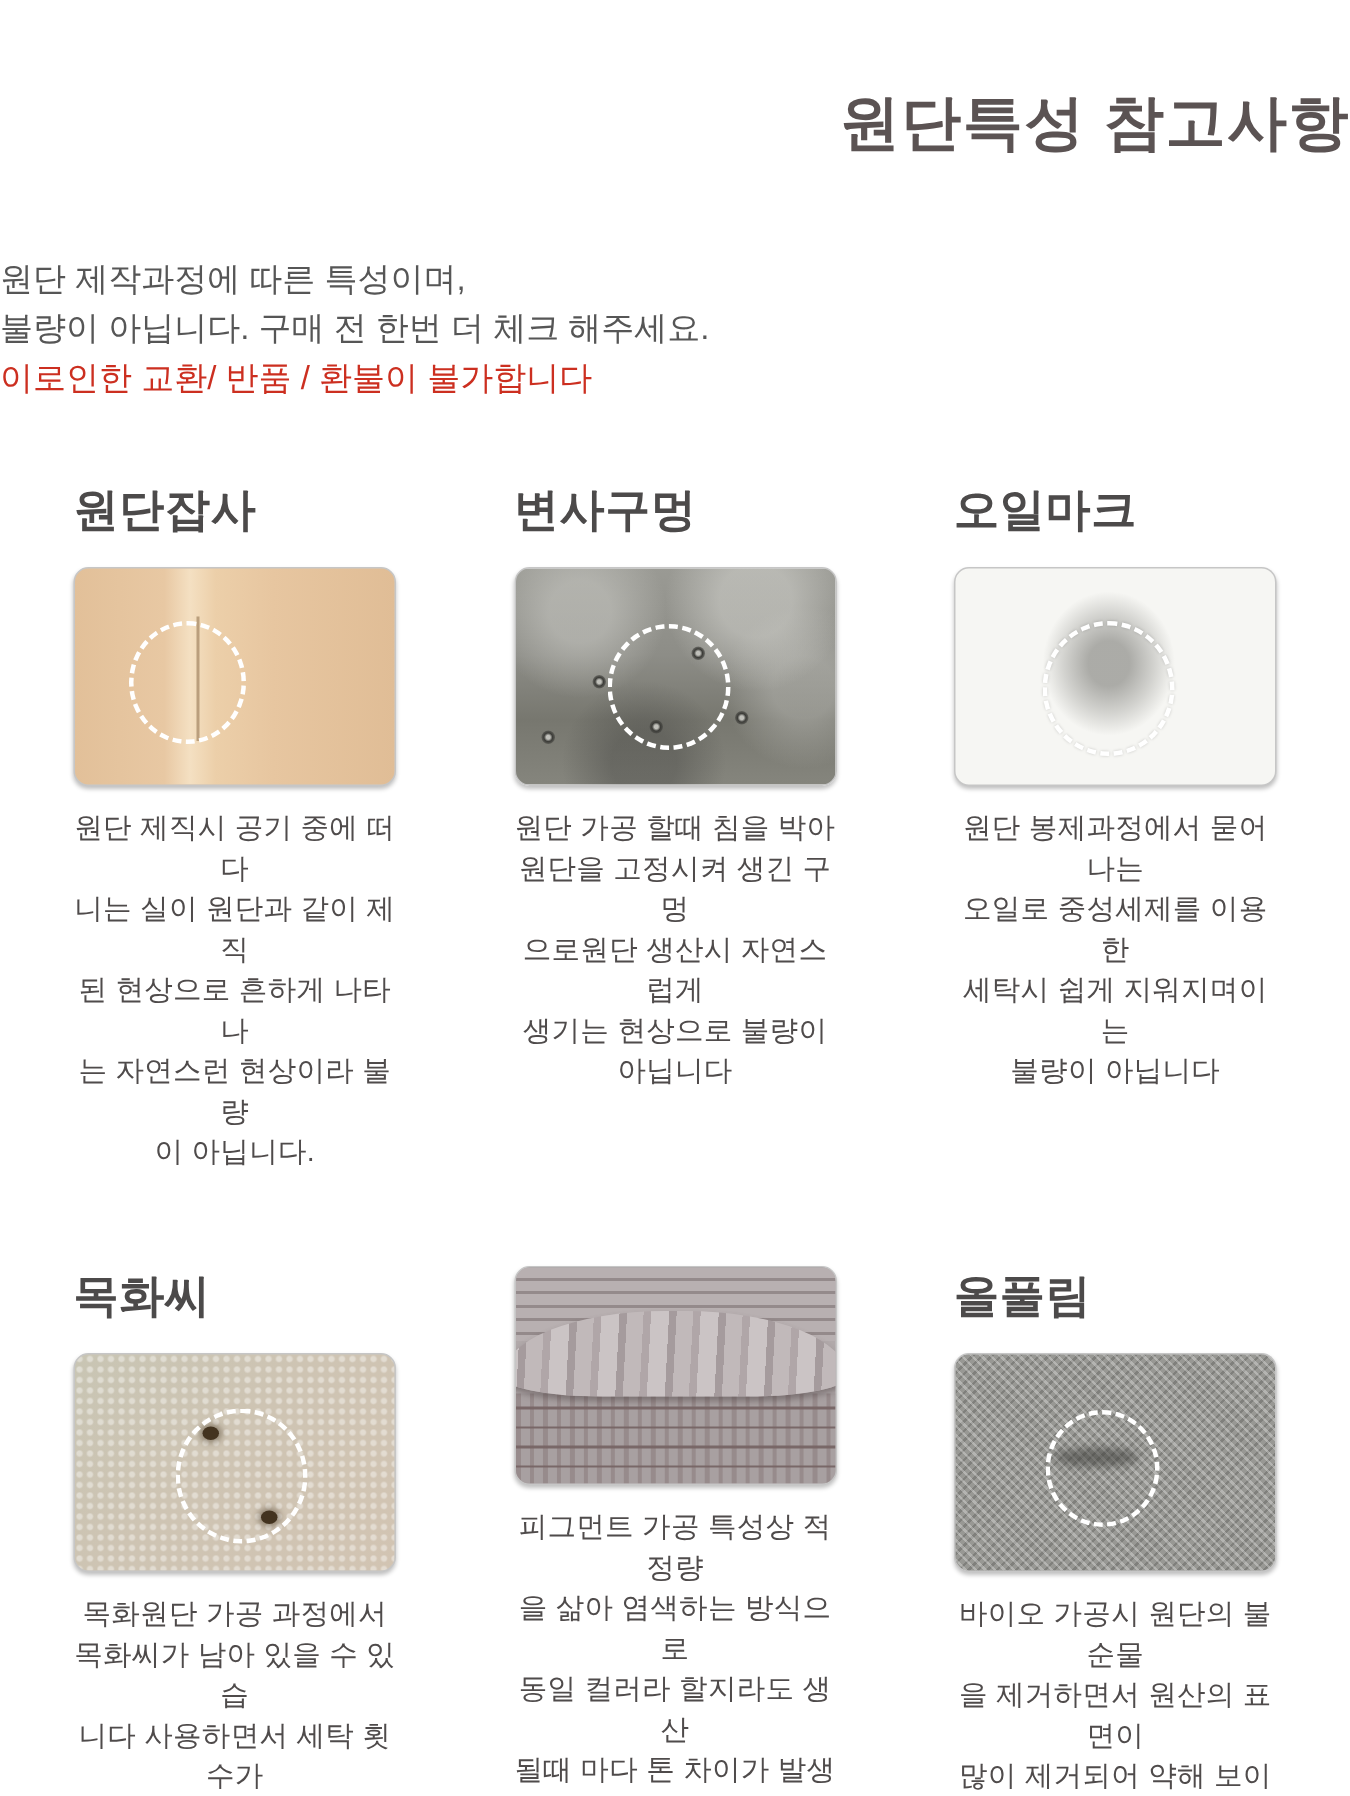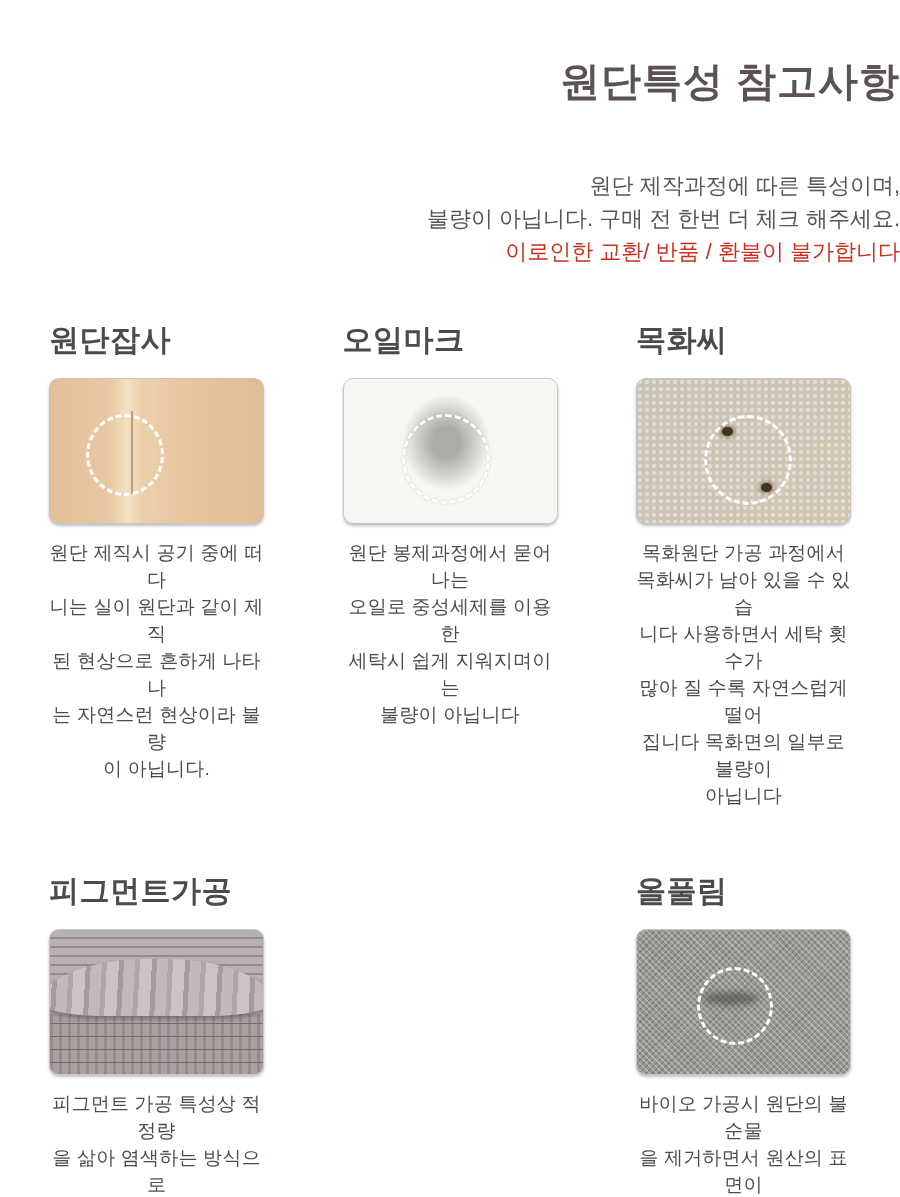--- a/index.html
+++ b/index.html
@@ -8,23 +8,23 @@
     font-family:"Liberation Sans","DejaVu Sans",sans-serif;
     overflow:hidden;
   }
   .page { width:900px; height:1197px; }
 
   .page-title {
     padding-top:54px; text-align:right;
     font-size:40px; font-weight:bold; letter-spacing:1px; color:#5b5353;
   }
 
-  .intro { margin-top:60px; text-align:right; font-size:22px; line-height:33px;
+  .intro { margin-top:60px; text-align:left; font-size:22px; line-height:33px;
     color:#565656; white-space:pre-line; }
-  .intro-warning { text-align:right; font-size:22px; line-height:33px;
+  .intro-warning { text-align:left; font-size:22px; line-height:33px;
     color:#cc2f20; font-weight:500; }
 
   .grid {
     width:802px; margin:52px auto 0 auto;
     display:flex; flex-wrap:wrap; justify-content:space-between;
   }
   .cell { width:215px; margin-bottom:62px; }
   .cell-title {
     text-align:left; font-size:30px; font-weight:bold; color:#4c4a4a;
     margin-bottom:17px; letter-spacing:0.5px;
@@ -156,20 +156,36 @@
         <div class="thread"></div>
         <div class="dashed-circle"></div>
       </div>
       <div class="desc">원단 제직시 공기 중에 떠다
 니는 실이 원단과 같이 제직
 된 현상으로 흔하게 나타나
 는 자연스런 현상이라 불량
 이 아닙니다.</div>
     </div>
 
+    <div class="cell">
+      <div class="cell-title">변사구멍</div>
+      <div class="swatch swatch-needle">
+        <div class="hole hole-1"></div>
+        <div class="hole hole-2"></div>
+        <div class="hole hole-3"></div>
+        <div class="hole hole-4"></div>
+        <div class="hole hole-5"></div>
+        <div class="dashed-circle"></div>
+      </div>
+      <div class="desc">원단 가공 할때 침을 박아
+원단을 고정시켜 생긴 구멍
+으로원단 생산시 자연스럽게
+생기는 현상으로 불량이
+아닙니다</div>
+    </div>
 
     <div class="cell">
       <div class="cell-title">오일마크</div>
       <div class="swatch swatch-oil">
         <div class="dashed-circle"></div>
       </div>
       <div class="desc">원단 봉제과정에서 묻어나는
 오일로 중성세제를 이용한
 세탁시 쉽게 지워지며이는
 불량이 아닙니다</div>
@@ -184,21 +200,20 @@
       </div>
       <div class="desc">목화원단 가공 과정에서
 목화씨가 남아 있을 수 있습
 니다 사용하면서 세탁 횟수가
 많아 질 수록 자연스럽게 떨어
 집니다 목화면의 일부로 불량이
 아닙니다</div>
     </div>
 
     <div class="cell">
-      <div class="cell-title">피그먼트가공</div>
       <div class="swatch swatch-pigment">
         <div class="quilt-top"></div>
         <div class="quilt-bottom"></div>
         <div class="ruffle"></div>
       </div>
       <div class="desc">피그먼트 가공 특성상 적정량
 을 삶아 염색하는 방식으로
 동일 컬러라 할지라도 생산
 될때 마다 톤 차이가 발생하며,
 약간씩의 색상차이로 불량이

